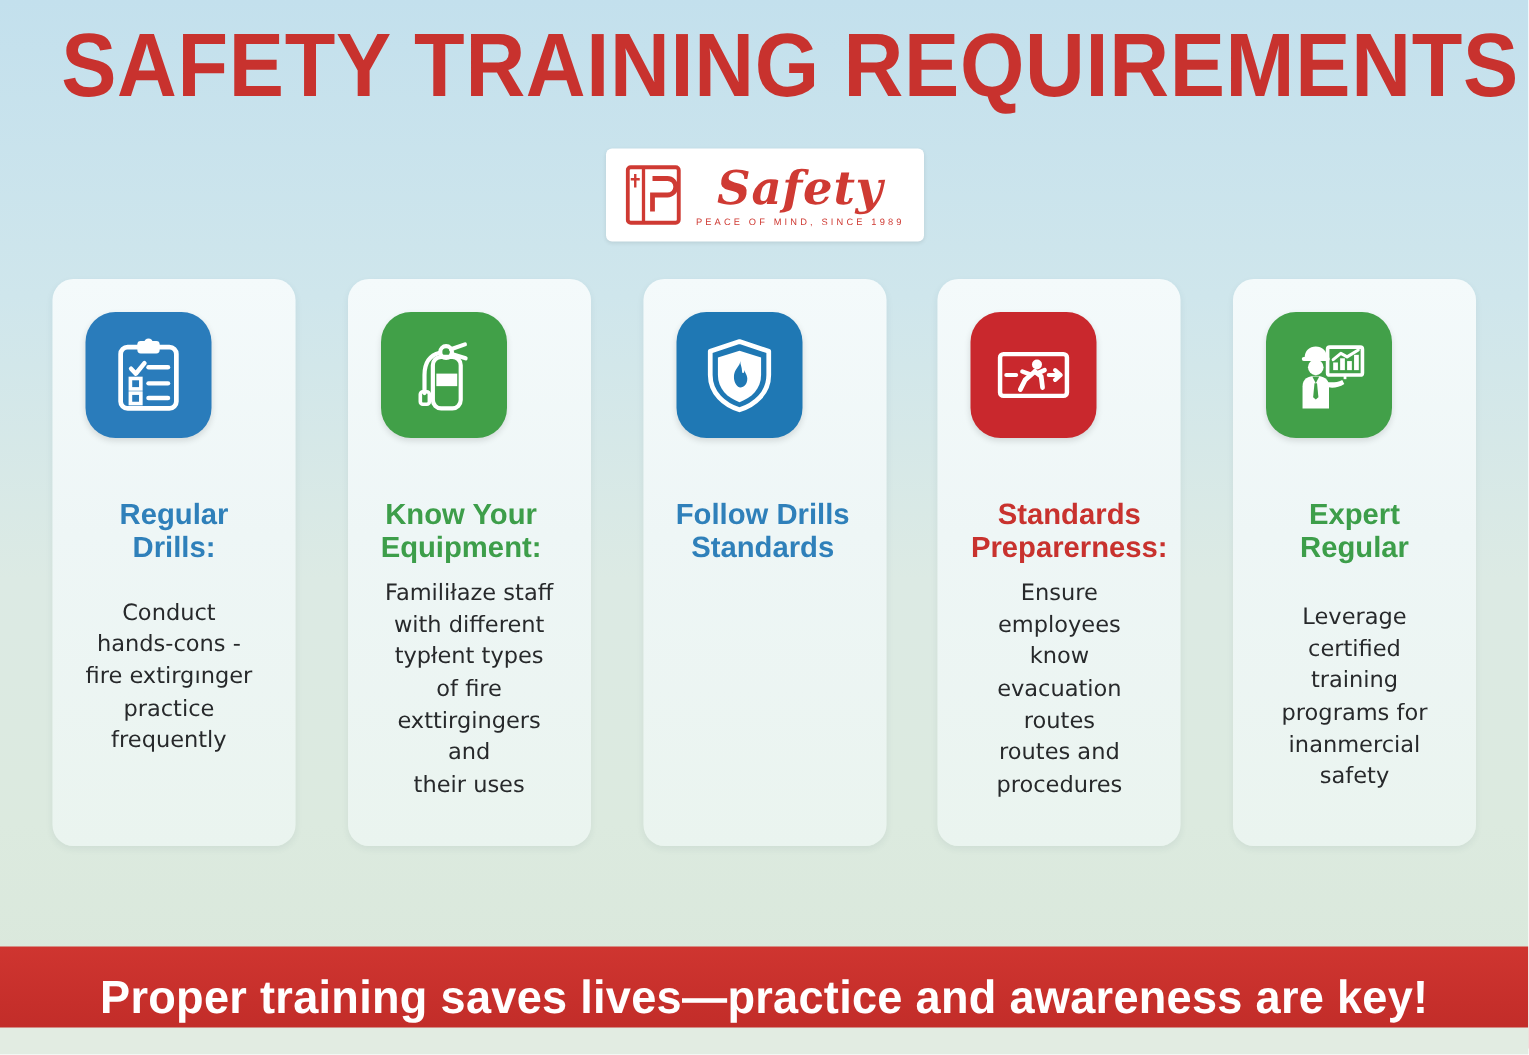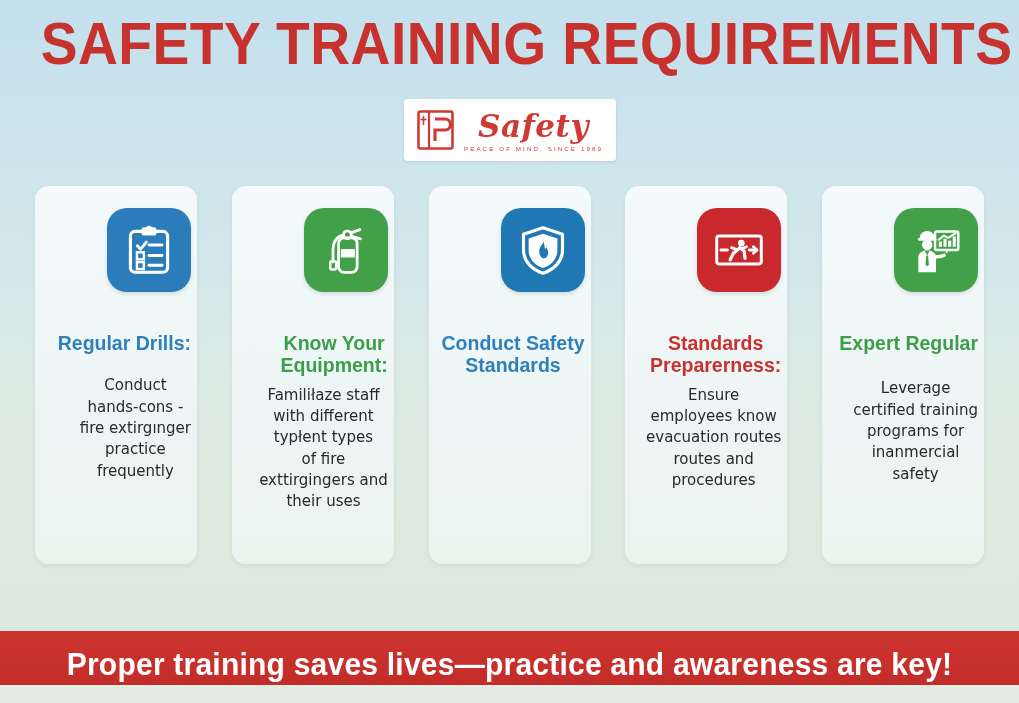--- a/index.html
+++ b/index.html
@@ -100,22 +100,22 @@
     justify-content: space-between;
   }
   .card {
     width: 162px;
     height: 378px;
     border-radius: 14px;
     background: linear-gradient(180deg, #f4fafb 0%, #eef6f6 45%, #eaf4ef 100%);
     box-shadow: 0 2px 5px rgba(40,70,80,0.07);
     display: flex;
     flex-direction: column;
-    align-items: flex-end;
-    padding: 0 6px;
+    align-items: flex-start;
+    padding: 0 22px;
     box-sizing: border-box;
   }
   .icon-tile {
     width: 84px;
     height: 84px;
     border-radius: 20px;
     margin-top: 22px;
     display: flex;
     align-items: center;
     justify-content: center;
@@ -249,21 +249,21 @@
     <div class="card">
       <div class="icon-tile" style="background:#1f78b4">
         <span>
           <svg viewBox="0 0 56 56" width="52" height="52">
             <path d="M28 4 L49 11 V28 C49 41 39 49.5 28 53 C17 49.5 7 41 7 28 V11 Z" fill="none" stroke="#fff" stroke-width="3.4" stroke-linejoin="round"></path>
             <path d="M28 10.5 L43.5 15.5 V28 C43.5 38 36.5 44.5 28 47.5 C19.5 44.5 12.5 38 12.5 28 V15.5 Z" fill="#fff"></path>
             <path d="M28.5 18 C28.5 22 24 23.5 24 29.5 C24 34 26.6 37 28.6 37 C31.4 37 33.6 34.4 33.6 30.6 C33.6 27.4 31.6 26.6 31.6 24 C31.6 27 29.8 27.6 29.8 25 C29.8 22.4 28.5 20.4 28.5 18 Z" fill="#1f78b4"></path>
           </svg>
         </span>
       </div>
-      <div class="card-title" style="color:#2f80ba">Conduct Safety
+      <div class="card-title" style="color:#2f80ba">Follow Drills
 Standards</div>
     </div>
 
     <div class="card">
       <div class="icon-tile" style="background:#c9282d">
         <span>
           <svg viewBox="0 0 56 56" width="52" height="52">
             <rect x="4" y="13" width="48" height="30" rx="2.5" fill="none" stroke="#fff" stroke-width="3.2"></rect>
             <circle cx="30.5" cy="20.5" r="3.6" fill="#fff"></circle>
             <path d="M29 25.5 L22 31.5 L18.5 38.5" fill="none" stroke="#fff" stroke-width="3.4" stroke-linecap="round" stroke-linejoin="round"></path>

